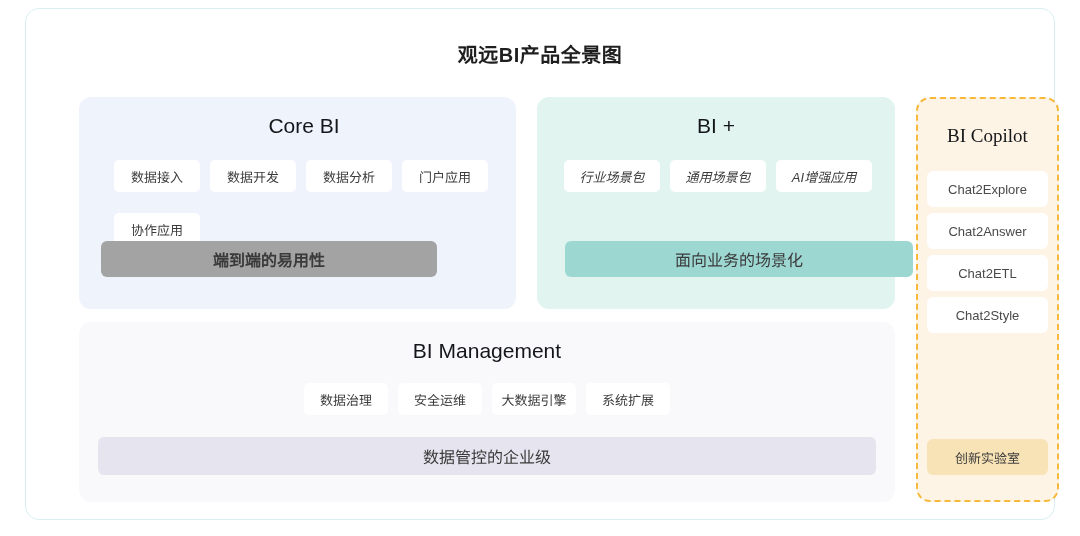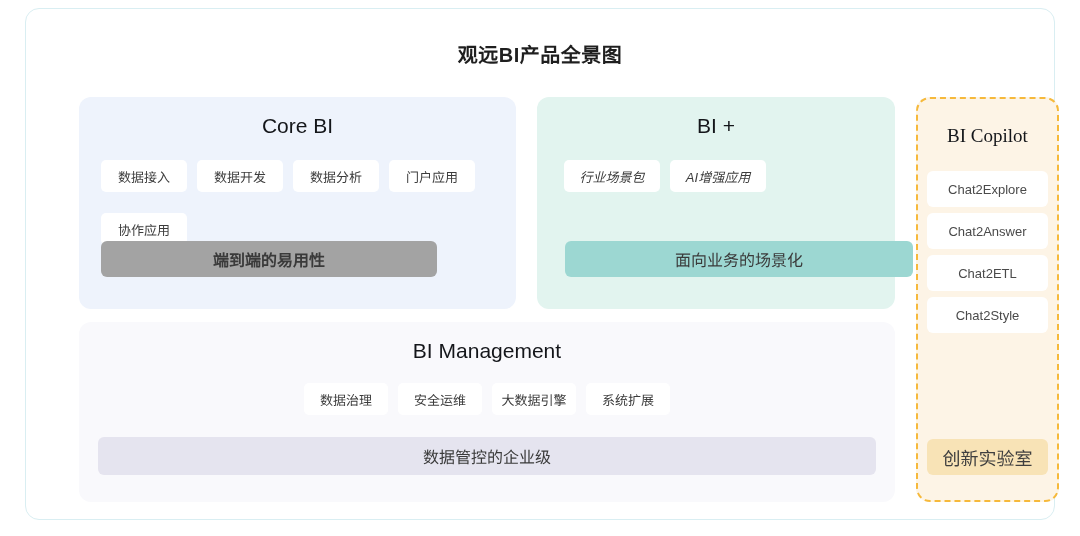--- a/index.html
+++ b/index.html
@@ -77,20 +77,21 @@
     box-sizing: border-box;
   }
 
   
   #core-bi {
     left: 53px;
     top: 88px;
     width: 437px;
     height: 212px;
     background: #eef3fc;
+    padding-left: 13px;
   }
   #core-bi .card-title { margin-top: 17px; }
   #core-bi .chips {
     margin: 22px 0 0 22px;
     width: 394px;
     gap: 21px 10px;
   }
   #core-bi .chip { width: 86px; }
   #core-bi .band {
     position: absolute;
@@ -183,21 +184,21 @@
     color: #4a4a4a;
     border-radius: 6px;
   }
   #bi-copilot .band {
     position: absolute;
     left: 9px;
     bottom: 25px;
     width: 121px;
     height: 36px;
     background: #f8e3b6;
-    font-size: 18px;
+    font-size: 13px;
     color: #3f3f3f;
   }
 </style>
 </head>
 <body>
 
 <div class="frame">
 
   <div class="page-title">观远BI产品全景图</div>
 
@@ -210,20 +211,21 @@
       <div class="chip">门户应用</div>
       <div class="chip">协作应用</div>
     </div>
     <div class="band">端到端的易用性</div>
   </div>
 
   <div class="card" id="bi-plus">
     <div class="card-title">BI +</div>
     <div class="chips">
       <div class="chip">行业场景包</div>
+      <div class="chip">通用场景包</div>
       <div class="chip">AI增强应用</div>
     </div>
     <div class="band">面向业务的场景化</div>
   </div>
 
   <div class="card" id="bi-mgmt">
     <div class="card-title">BI Management</div>
     <div class="chips">
       <div class="chip">数据治理</div>
       <div class="chip">安全运维</div>

